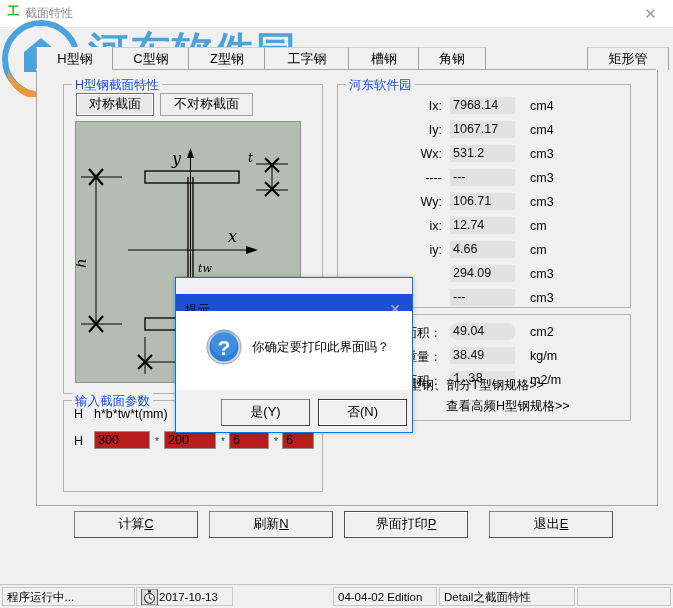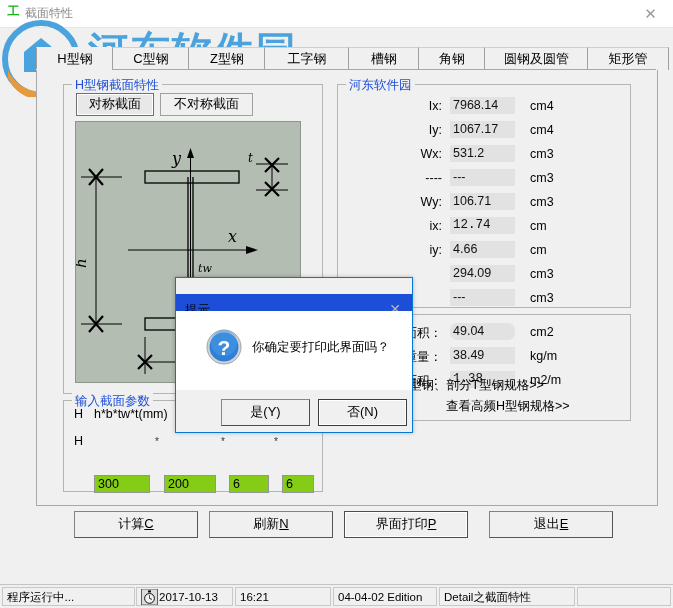--- a/index.html
+++ b/index.html
@@ -78,24 +78,23 @@
     background:#e8e8e8;border:1px solid #707070;
     box-shadow:inset 0 0 0 1px #ffffff;
   }
   #drawing{
     position:absolute;left:11px;top:36px;width:224px;height:260px;
     background:#b3bdb2;border:1px solid #8d968c;overflow:hidden;
   }
   #grp-params{left:26px;top:330px;width:258px;height:90px;}
   .param-label{position:absolute;font-size:12.5px;}
   .param-input{
-    position:absolute;height:18px;background:#84cc16;border:1px solid #949494;
+    position:absolute;height:18px;background:#b91c1c;border:1px solid #949494;
     font-size:12.5px;line-height:17px;padding-left:3px;box-sizing:border-box;
     font-family:"Liberation Sans",sans-serif;
-    margin-top:44px;
   }
   .param-x{position:absolute;font-size:10px;color:#333;}
   
   #grp-geom{left:300px;top:14px;width:292px;height:222px;}
   #grp-weight{left:300px;top:244px;width:292px;height:105px;}
   .row-label{
     position:absolute;text-align:right;font-size:12.5px;white-space:nowrap;
   }
   .row-value{
     position:absolute;height:17px;background:#e2e2e2;font-size:12.5px;
@@ -179,21 +178,20 @@
   </div>
 </div>
 
 <div id="tabstrip">
     <div class="tab sel" style="left: 0px; width: 76px;">H型钢</div>
     <div class="tab" style="left: 76px; width: 76px;">C型钢</div>
     <div class="tab" style="left: 152px; width: 76px;">Z型钢</div>
     <div class="tab" style="left: 228px; width: 84px;">工字钢</div>
     <div class="tab" style="left: 312px; width: 70px;">槽钢</div>
     <div class="tab" style="left: 382px; width: 66px;">角钢</div>
-    <div class="tab" style="left: 448px; width: 103px;">圆钢及圆管</div>
     <div class="tab" style="left: 551px; width: 80px;">矩形管</div>
   </div>
 <div id="tab-underline"></div>
 <div id="tab-underline-sel" style="left: 36px; width: 76px;"></div>
 
 <div id="client">
 
   <div class="group" id="grp-hsection">
     <div class="group-title">H型钢截面特性</div>
     <div class="seg-btn active" style="left:12px;top:8px;width:76px;">对称截面</div>
@@ -268,21 +266,21 @@
         <div class="row-label" style="left: 20px; width: 84px; top: 62px;">Wx:</div>
         <div class="row-value" style="left: 112px; width: 65px; top: 60px;">531.2</div>
         <div class="row-unit" style="left: 192px; top: 62px;">cm3</div>
         <div class="row-label" style="left: 20px; width: 84px; top: 86px;">----</div>
         <div class="row-value" style="left: 112px; width: 65px; top: 84px;">---</div>
         <div class="row-unit" style="left: 192px; top: 86px;">cm3</div>
         <div class="row-label" style="left: 20px; width: 84px; top: 110px;">Wy:</div>
         <div class="row-value" style="left: 112px; width: 65px; top: 108px;">106.71</div>
         <div class="row-unit" style="left: 192px; top: 110px;">cm3</div>
         <div class="row-label" style="left: 20px; width: 84px; top: 134px;">ix:</div>
-        <div class="row-value" style="left: 112px; width: 65px; top: 132px; font-family: Liberation Mono, monospace;">12.74</div>
+        <div class="row-value" style="left: 112px; width: 65px; top: 132px;">12.74</div>
         <div class="row-unit" style="left: 192px; top: 134px;">cm</div>
         <div class="row-label" style="left: 20px; width: 84px; top: 158px;">iy:</div>
         <div class="row-value" style="left: 112px; width: 65px; top: 156px;">4.66</div>
         <div class="row-unit" style="left: 192px; top: 158px;">cm</div>
         <div class="row-label" style="left: 20px; width: 84px; top: 182px;"></div>
         <div class="row-value" style="left: 112px; width: 65px; top: 180px;">294.09</div>
         <div class="row-unit" style="left: 192px; top: 182px;">cm3</div>
         <div class="row-label" style="left: 20px; width: 84px; top: 206px;"></div>
         <div class="row-value" style="left: 112px; width: 65px; top: 204px;">---</div>
         <div class="row-unit" style="left: 192px; top: 206px;">cm3</div>
@@ -310,21 +308,20 @@
     <div class="bigbtn" style="left: 38px; width: 122px;"><span>计算</span><u>C</u></div>
     <div class="bigbtn" style="left: 173px; width: 122px;"><span>刷新</span><u>N</u></div>
     <div class="bigbtn focus" style="left: 308px; width: 122px;"><span>界面打印</span><u>P</u></div>
     <div class="bigbtn" style="left: 453px; width: 122px;"><span>退出</span><u>E</u></div>
   </div>
 
 <div id="statusbar">
 
 <div class="sb-cell" style="left: 2px; width: 133px;">程序运行中...</div>
     <div class="sb-cell" style="left: 136px; width: 97px; padding-left: 22px;">2017-10-13</div>
-    <div class="sb-cell" style="left: 235px; width: 96px;">16:21</div>
     <div class="sb-cell" style="left: 333px; width: 104px;">04-04-02 Edition</div>
     <div class="sb-cell" style="left: 439px; width: 136px;">Detail之截面特性</div>
     <div class="sb-cell" style="left: 577px; width: 94px;"></div>
     <svg id="sb-clock" viewBox="0 0 17 17">
     <rect x="0" y="0" width="17" height="17" fill="#dcdcdc" stroke="#555"></rect>
     <circle cx="8.5" cy="10" r="5.2" fill="#f2f2f2" stroke="#000" stroke-width="1"></circle>
     <rect x="7" y="1.5" width="3" height="2.2" fill="#000"></rect>
     <line x1="8.5" y1="10" x2="8.5" y2="6.5" stroke="#d00" stroke-width="1"></line>
     <line x1="8.5" y1="10" x2="11" y2="11" stroke="#000" stroke-width="1"></line>
   </svg>

